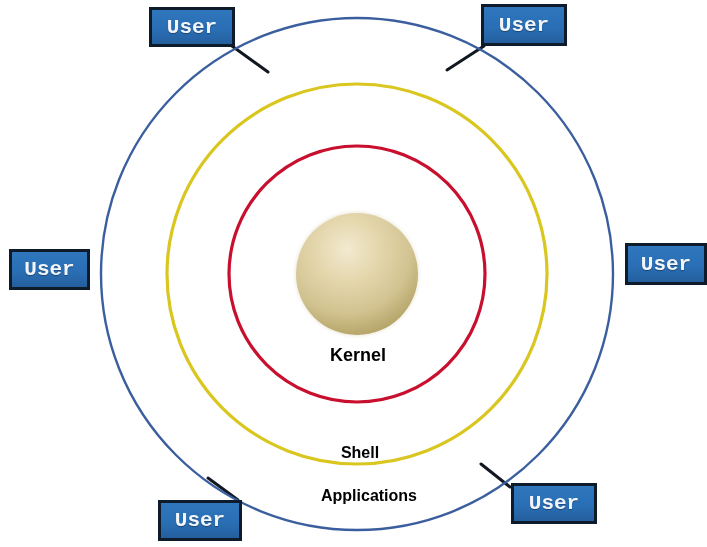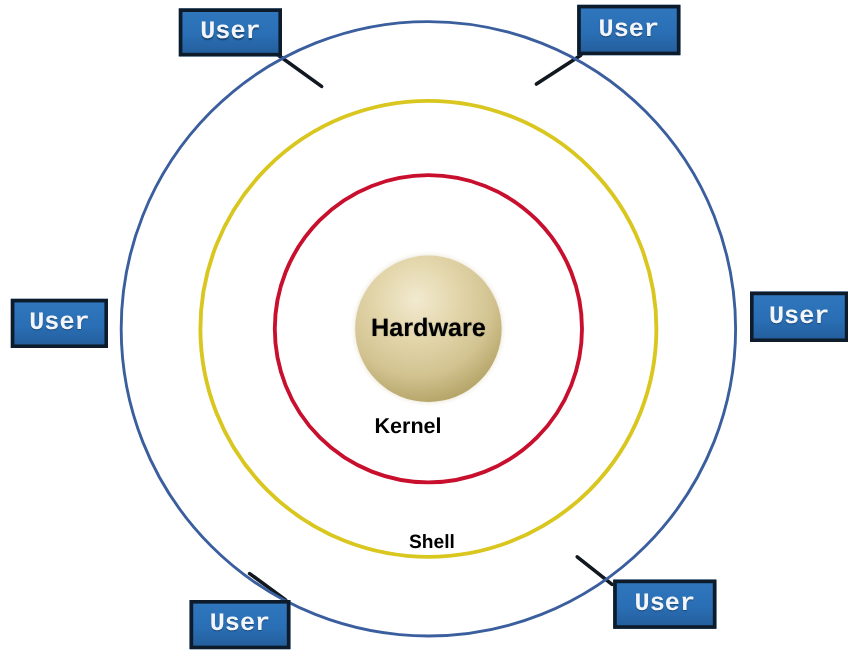--- a/index.html
+++ b/index.html
@@ -34,21 +34,21 @@
     letter-spacing: 0px;
   }
   #label-hardware {
     font-size: 21px;
     left: 357px;
     top: 262px;
     text-shadow: 0 0 1px rgba(0,0,0,0.45);
   }
   #label-kernel {
     font-size: 18px;
-    left: 340px;
+    left: 358px;
     top: 345px;
   }
   #label-shell {
     font-size: 16px;
     left: 360px;
     top: 420px;
     margin-top: 24px;
   }
   #label-applications {
     font-size: 16px;
@@ -107,26 +107,26 @@
     <circle cx="357" cy="274" r="256" fill="none" stroke="#3b5f9e" stroke-width="2.4"></circle>
 
     <circle cx="357" cy="274" r="190" fill="none" stroke="#d9c61f" stroke-width="3.2"></circle>
 
     <circle cx="357" cy="274" r="128" fill="none" stroke="#c8102e" stroke-width="3.2"></circle>
 
     <circle cx="357" cy="274" r="66" fill="url(#haloGrad)"></circle>
     <circle cx="357" cy="274" r="61" fill="url(#sphereGrad)"></circle>
   </svg>
 
-  <div class="ring-label" id="label-hardware">Hardware</div>
 
   <div class="ring-label" id="label-kernel">Kernel</div>
 
   <div class="ring-label" id="label-shell">Shell</div>
 
+  <div class="ring-label" id="label-applications">Applications</div>
 
   <div class="user-box" id="user-top-left">User</div>
 
   <div class="user-box" id="user-top-right">User</div>
 
   <div class="user-box" id="user-mid-left">User</div>
 
   <div class="user-box" id="user-mid-right">User</div>
 
   <div class="user-box" id="user-bot-left">User</div>

